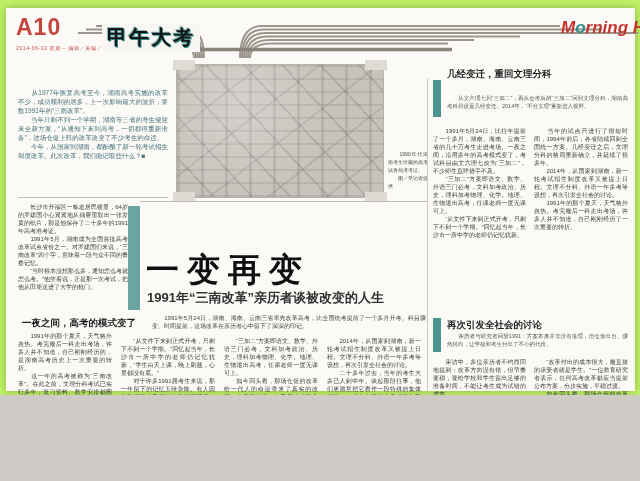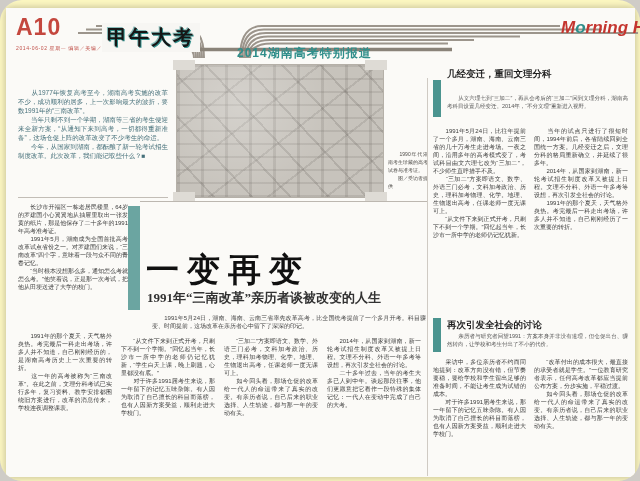--- a/index.html
+++ b/index.html
@@ -1,18 +1,18 @@
 <!DOCTYPE html>
 <html><head>
 <meta charset="utf-8">
 <style>
   html,body{margin:0;padding:0;background:#cfccc7;}
   *{box-sizing:border-box;}
-  .canvas{position:relative;width:640px;height:481px;background:#fef9c3;overflow:hidden;
-          font-family:"Liberation Sans",sans-serif;border-radius:22px;}
+  .canvas{position:relative;width:640px;height:395px;background:#bef264;overflow:hidden;
+          font-family:"Liberation Sans",sans-serif;}
   .sheet{position:absolute;left:6px;top:8px;right:5px;bottom:4px;background:#fbfaf7;
          box-shadow:0 0 8px rgba(60,55,50,.35);}
   .abs{position:absolute;}
 
   
   .pagenum{left:16px;top:14px;font-size:23px;font-weight:bold;color:#c4473e;letter-spacing:1px;}
   .dateline{left:16px;top:45px;font-size:5px;color:#c05049;letter-spacing:.6px;white-space:nowrap;}
   .logo{left:102px;top:23px;background:#f7f6f3;padding:1px 5px;font-size:20px;font-weight:900;
         color:#161616;letter-spacing:2px;text-shadow:1px 1px 0 #2f8e8a,-1px -1px 0 rgba(47,142,138,.55);}
   .special{left:237px;top:45px;font-size:12px;font-weight:bold;color:#2f8e8a;letter-spacing:1px;white-space:nowrap;}
@@ -41,21 +41,21 @@
   .photo .t3{left:-4px;bottom:-5px;} .photo .t4{right:-4px;bottom:-5px;}
   .photo-rule{left:140px;top:201px;width:288px;height:1px;background:#bcb7b0;}
   .caption{left:388px;top:150px;width:40px;height:48px;font-size:5px;line-height:8px;
            color:#4c4a46;text-align:justify;white-space:pre-line;overflow:hidden;}
 
   
   .head-bar{left:128px;top:206px;width:12px;height:104px;background:#6ba5a1;}
   .headline{left:146px;top:204px;width:282px;font-size:33px;line-height:40px;font-weight:900;
             color:#101010;letter-spacing:0;margin-top:46px;}
   .headline .l1{letter-spacing:8px;}
-  .subtitle{left:147px;top:289px;width:280px;font-size:13px;font-weight:bold;color:#323232;white-space:nowrap;font-family:Liberation Serif, serif;}
+  .subtitle{left:147px;top:289px;width:280px;font-size:13px;font-weight:bold;color:#323232;white-space:nowrap;}
 
   
   .sec-title{font-size:9.5px;font-weight:bold;color:#1e1e1e;white-space:nowrap;}
   .story-title{left:22px;top:317px;}
   .story-intro{left:152px;top:314px;width:274px;height:20px;font-size:6px;line-height:8px;
                color:#444;text-align:justify;white-space:pre-line;overflow:hidden;}
   .scol{top:337px;width:94px;height:140px;}
   .sc1{left:18px;top:332px;height:145px;}
   .sc2{left:121px;} .sc3{left:224px;} .sc4{left:327px;}
 
@@ -95,21 +95,20 @@
       <path d="M198 58 Q198 36.5 176 36.5 H108"></path>
       <path d="M196 58 Q196 40 174 40 H108"></path>
       <path d="M194 58 Q194 43.5 172 43.5 H112"></path>
     </g>
     <path d="M118 49.5 H452" stroke="#8a8379" stroke-width="3.5" fill="none"></path>
   </svg>
 
   <div class="abs pagenum">A10</div>
   <div class="abs dateline">2014-06-02 星期一 编辑／美编／校对 本版新闻热线</div>
   <div class="abs logo">甲午大考</div>
-  <div class="abs special">2014湖南高考特别报道</div>
   <div class="abs brand"><span>M</span><span class="o">o</span><span>rning HE</span></div>
 
   <div class="abs lead-intro">　　从1977年恢复高考至今，湖南高考实施的改革不少，成功顺利的居多，上一次影响最大的波折，要数1991年的“三南改革”。
 　　当年只剩不到一个学期，湖南等三省的考生便迎来全新方案，“从通知下来到高考，一切都得重新准备”，这场仓促上阵的改革改变了不少考生的命运。
 　　今年，从国家到湖南，都酝酿了新一轮考试招生制度改革。此次改革，我们能记取些什么？■</div>
   <div class="abs lead-divider"></div>
   <div class="abs lead-body tiny">　　长沙市开福区一栋老居民楼里，64岁的罗建国小心翼翼地从抽屉里取出一张发黄的纸片，那是他保存了二十多年的1991年高考准考证。
 　　1991年5月，湖南成为全国首批高考改革试点省份之一。对罗建国们来说，“三南改革”四个字，意味着一段与众不同的青春记忆。
 　　“当时根本没想那么多，通知怎么考就怎么考。”他笑着说，正是那一次考试，把他从田埂送进了大学的校门。</div>
 
@@ -122,20 +121,21 @@
   <div class="abs photo-rule"></div>
   <div class="abs caption">　　1990年代湖南考生珍藏的高考试卷与准考证。
 　　图／受访者提供</div>
 
   <div class="abs head-bar"></div>
   <div class="abs headline">
     <div class="l1">一变再变</div>
   </div>
   <div class="abs subtitle">1991年“三南改革”亲历者谈被改变的人生</div>
 
+  <div class="abs sec-title story-title">一夜之间，高考的模式变了</div>
   <div class="abs story-intro">　　1991年5月24日，湖南、海南、云南三省率先改革高考，比全国统考提前了一个多月开考。科目骤变、时间提前，这场改革在亲历者心中留下了深深的印记。</div>
   <div class="abs tiny scol sc1">　　1991年的那个夏天，天气格外炎热。考完最后一科走出考场，许多人并不知道，自己刚刚经历的，是湖南高考历史上一次重要的转折。
 　　这一年的高考被称为“三南改革”。在此之前，文理分科考试已实行多年，复习资料、教学安排都围绕旧方案进行，改革的消息传来，学校连夜调整课表。</div>
   <div class="abs tiny scol sc2">　　“从文件下来到正式开考，只剩下不到一个学期。”回忆起当年，长沙市一所中学的老师仍记忆犹新，“学生白天上课，晚上刷题，心里都没有底。”
 　　对于许多1991届考生来说，那一年留下的记忆五味杂陈。有人因为取消了自己擅长的科目而落榜，也有人因新方案受益，顺利走进大学校门。</div>
   <div class="abs tiny scol sc3">　　“三加二”方案即语文、数学、外语三门必考，文科加考政治、历史，理科加考物理、化学。地理、生物退出高考，任课老师一度无课可上。
 　　如今回头看，那场仓促的改革给一代人的命运带来了真实的改变。有亲历者说，自己后来的职业选择、人生轨迹，都与那一年的变动有关。</div>
   <div class="abs tiny scol sc4">　　2014年，从国家到湖南，新一轮考试招生制度改革又被提上日程。文理不分科、外语一年多考等设想，再次引发全社会的讨论。
 　　二十多年过去，当年的考生大多已人到中年。谈起那段往事，他们更愿意把它看作一段特殊的集体记忆：一代人在变动中完成了自己的大考。</div>
 

